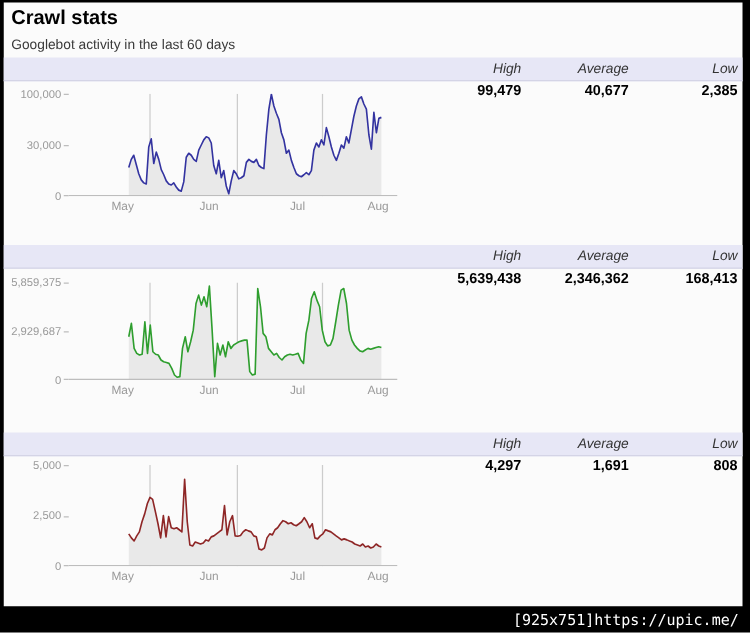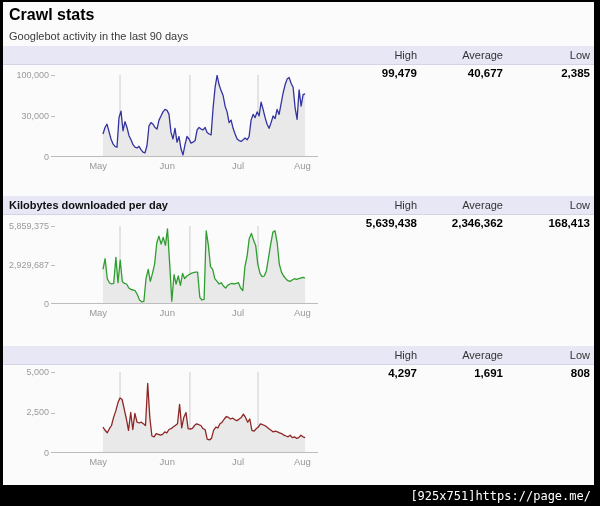--- a/index.html
+++ b/index.html
@@ -19,21 +19,21 @@
     position:absolute;left:6px;top:28px;font-size:11px;color:#3a3a3a;
   }
   .section-bar{
     position:absolute;left:0;width:591px;height:18px;
     background:#e7e7f6;border-bottom:1px solid #d4d4e6;
   }
   .bar-title{
     position:absolute;left:6px;top:3px;font-size:11px;font-weight:bold;color:#111;
   }
   .col{
-    position:absolute;top:3px;width:90px;text-align:right;font-size:11px;color:#333;
+    position:absolute;top:3px;width:90px;text-align:right;font-size:11px;color:#333;font-style:italic;
   }
   .c1{right:177px}.c2{right:91px}.c3{right:4px}
   .vals{position:absolute;left:0;width:591px;height:16px;}
   .val{
     position:absolute;top:0;width:110px;text-align:right;
     font-size:11.5px;font-weight:bold;color:#000;
   }
   .ylabel{
     position:absolute;left:0;width:46px;text-align:right;
     font-size:9px;color:#9a9a9a;
@@ -47,21 +47,21 @@
     position:absolute;right:9px;bottom:3px;
     font-family:"DejaVu Sans Mono",monospace;font-size:12px;color:#fff;
     letter-spacing:0px;
   }
 </style>
 </head>
 <body>
 
 <div class="content">
   <div class="page-title">Crawl stats</div>
-  <div class="page-subtitle">Googlebot activity in the last 90 days</div>
+  <div class="page-subtitle">Googlebot activity in the last 60 days</div>
 
   <div>
     <div class="section-bar" style="top:44px">
       <span class="col c1">High</span>
       <span class="col c2">Average</span>
       <span class="col c3">Low</span>
     </div>
     <div class="vals" style="top:65px">
       <span class="val" style="right:177px">99,479</span>
       <span class="val" style="right:91px">40,677</span>
@@ -86,21 +86,20 @@
     <div class="monthlabels">
         <div class="month" style="left: 64.086px; top: 158px;">May</div>
         <div class="month" style="left: 131.94px; top: 158px;">Jun</div>
         <div class="month" style="left: 201.109px; top: 158px;">Jul</div>
         <div class="month" style="left: 267.911px; top: 158px;">Aug</div>
       </div>
   </div>
 
   <div>
     <div class="section-bar" style="top:194px">
-      <span class="bar-title">Kilobytes downloaded per day</span>
       <span class="col c1">High</span>
       <span class="col c2">Average</span>
       <span class="col c3">Low</span>
     </div>
     <div class="vals" style="top:215px">
       <span class="val" style="right:177px">5,639,438</span>
       <span class="val" style="right:91px">2,346,362</span>
       <span class="val" style="right:4px">168,413</span>
     </div>
     <div class="ylabels">
@@ -156,13 +155,13 @@
         </svg></div>
     <div class="monthlabels">
         <div class="month" style="left: 64.086px; top: 454px;">May</div>
         <div class="month" style="left: 131.94px; top: 454px;">Jun</div>
         <div class="month" style="left: 201.109px; top: 454px;">Jul</div>
         <div class="month" style="left: 267.911px; top: 454px;">Aug</div>
       </div>
   </div>
 </div>
 
-<div class="watermark">[925x751]https://page.me/</div>
+<div class="watermark">[925x751]https://upic.me/</div>
 
 </body></html>

